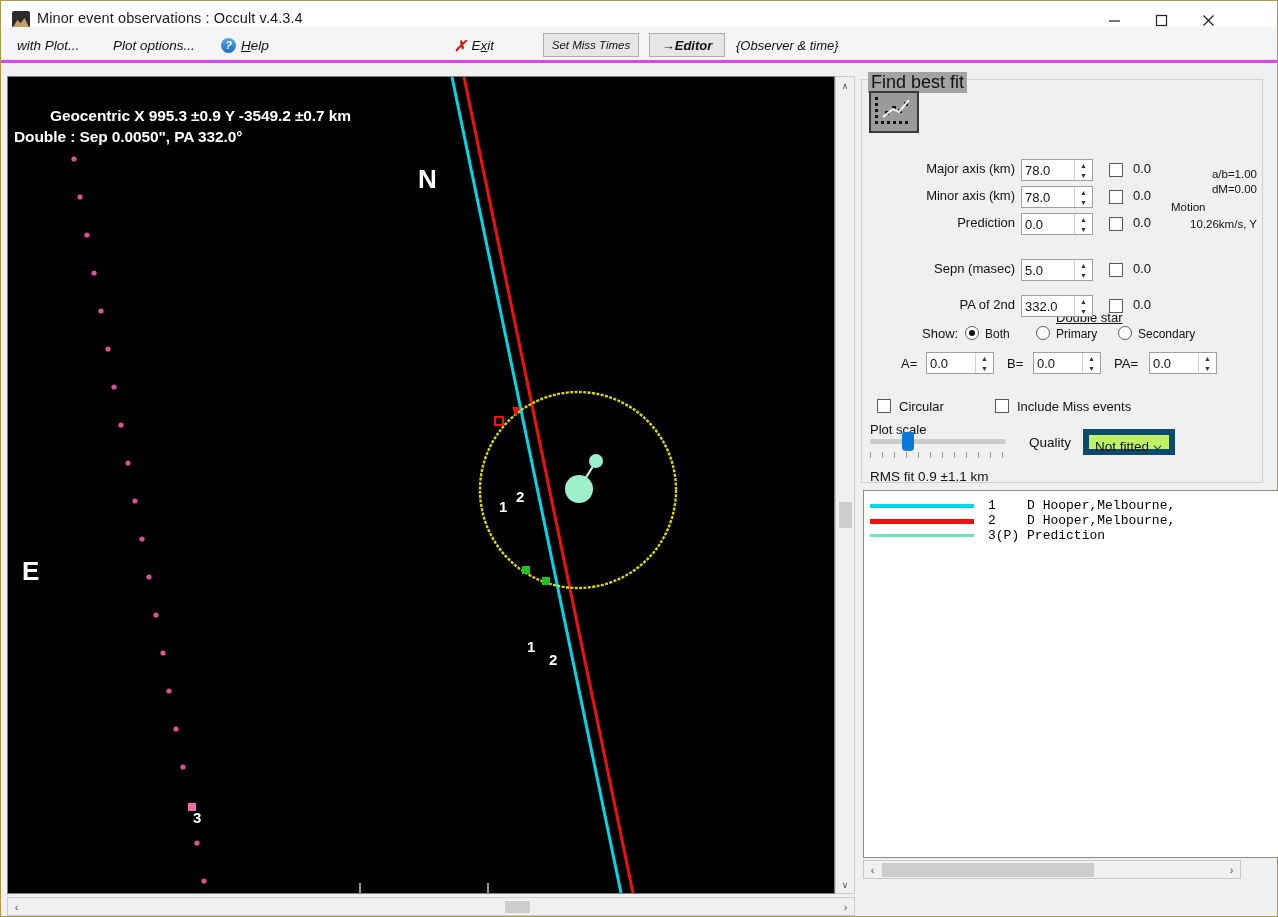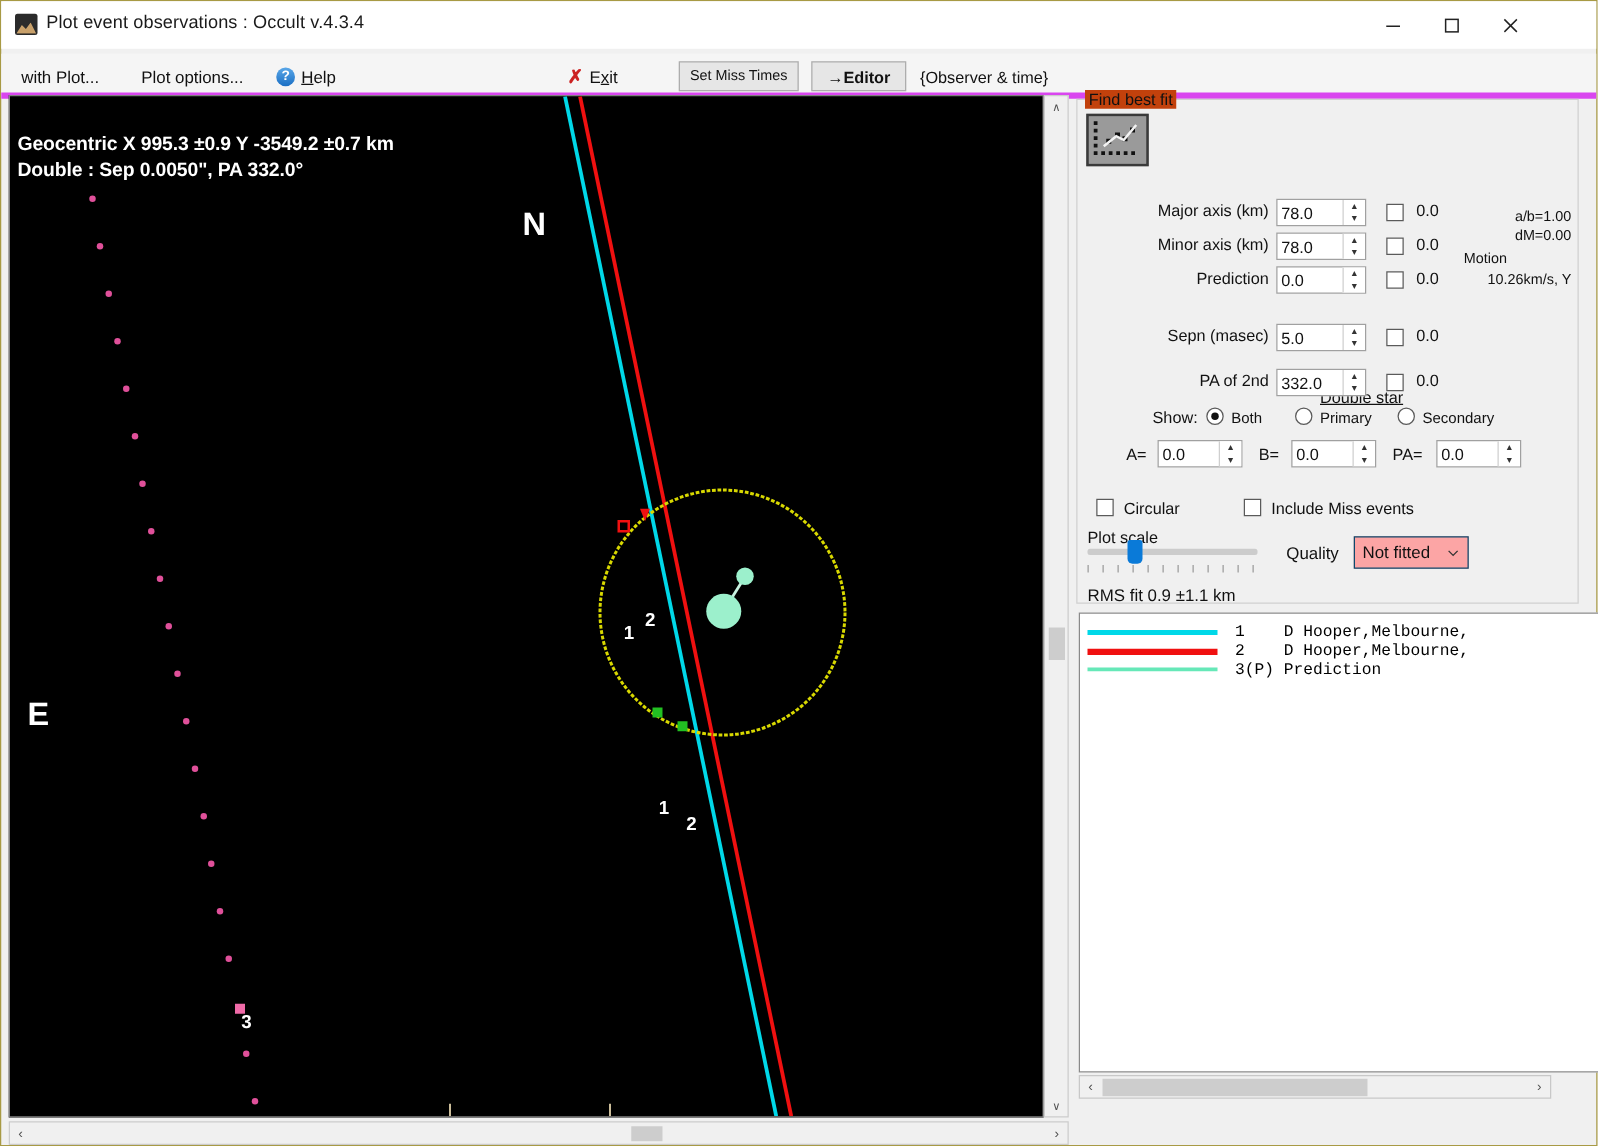--- a/index.html
+++ b/index.html
@@ -42,24 +42,25 @@
     display:flex;align-items:center;justify-content:center;
     cursor:default;
   }
   #btn-min{right:140px;}
   #btn-max{right:93px;}
   #btn-close{right:46px;}
   .wbtn svg{display:block;}
 
   
   #toolbar{
-    position:absolute;left:0;top:42px;width:100%;height:36px;
+    position:absolute;left:0;top:26px;width:100%;height:36px;
     background:#f5f5f5;
-    border-bottom:5px solid #d946ef;
+    border-bottom:3px solid #d946ef;
     box-sizing:border-box;
+    font-style:italic;
   }
   .tb-item{
     position:absolute;top:0;height:36px;
     display:flex;align-items:center;gap:5px;
     font-size:13.5px;color:#111;white-space:nowrap;cursor:default;
     padding:0 4px;
   }
   .tb-item u{text-decoration:underline;}
   #tb-withplot{left:12px;}
   #tb-plotopts{left:108px;}
@@ -101,21 +102,21 @@
     overflow:hidden;
   }
   #plot-svg{position:absolute;left:0;top:0;}
   .ptitle{
     position:absolute;left:6px;
     color:#ffffff;font-weight:bold;font-size:15.5px;
     white-space:nowrap;letter-spacing:-.1px;
     font-family:"Liberation Sans", sans-serif;
   }
   #ptitle1{top:9px;}
-  #ptitle2{top:30px;}
+  #ptitle2{top:30px;margin-left:36px;}
   #ptitle3{top:51px;}
   #lbl-N{
     position:absolute;left:410px;top:89px;
     color:#fff;font-weight:bold;font-size:26px;line-height:1;
   }
   #lbl-E{
     position:absolute;left:14px;top:481px;
     color:#fff;font-weight:bold;font-size:26px;line-height:1;
   }
   .chordnum{
@@ -163,22 +164,22 @@
   
   #panel{
     position:absolute;left:860px;top:70px;width:404px;height:826px;
     box-sizing:border-box;
   }
   #fit-group{
     position:absolute;left:0;top:8px;width:402px;height:404px;
     border:1px solid #d0d0d0;box-sizing:border-box;
   }
   #fit-legend{
-    position:absolute;left:6px;top:-8px;background:#c2410c;
-    padding:0 3px;font-size:13px;color:#111;text-align:right;
+    position:absolute;left:6px;top:-8px;background:#a3a3a3;
+    padding:0 3px;font-size:18px;color:#111;text-align:right;
   }
   #fitbtn{
     position:absolute;left:8px;top:20px;width:50px;height:42px;
     background:#9a9a9a;border:2px solid #3a3a3a;box-sizing:border-box;
     overflow:hidden;
   }
   #fitbtn svg{display:block;}
   .frow{position:absolute;left:0;width:100%;height:27px;}
   .flabel{
     position:absolute;right:0;top:4px;
@@ -243,21 +244,21 @@
     background:#0a7ad8;border-radius:2px 2px 4px 4px;
   }
   #slider-ticks{
     position:absolute;left:0;top:381px;width:136px;height:7px;
   }
   #slider-ticks i{
     position:absolute;top:0;width:1px;height:6px;background:#9a9a9a;
   }
   #quality-sel{
     position:absolute;left:222px;top:358px;width:92px;height:26px;
-    background:#fca5a5;border:1px solid #0c4a6e;box-sizing:border-box;
+    background:#bef264;border:6px solid #0c4a6e;box-sizing:border-box;
   }
   #quality-sel span{
     position:absolute;left:6px;top:4px;font-size:13.5px;color:#111;
   }
   #quality-sel .chev{
     position:absolute;right:7px;top:8px;width:9px;height:9px;
   }
   #listbox{
     position:absolute;left:2px;top:419px;width:436px;height:368px;
     background:#fff;border:1px solid #8a8a8a;box-sizing:border-box;
@@ -288,21 +289,21 @@
 </style>
 </head>
 <body>
 
 <div id="app">
 
   <div id="titlebar">
     <div id="title-icon">
         <div class="hill"></div>
       </div>
-    <div id="title-text">Plot event observations : Occult v.4.3.4</div>
+    <div id="title-text">Minor event observations : Occult v.4.3.4</div>
 
     <div class="wbtn" id="btn-min">
       <svg width="13" height="13" viewBox="0 0 13 13">
         <line x1="1" y1="7" x2="12" y2="7" stroke="#222" stroke-width="1.2"></line>
       </svg>
     </div>
     <div class="wbtn" id="btn-max">
       <svg width="13" height="13" viewBox="0 0 13 13">
         <rect x="1.5" y="1.5" width="10" height="10" fill="none" stroke="#222" stroke-width="1.2"></rect>
       </svg>

